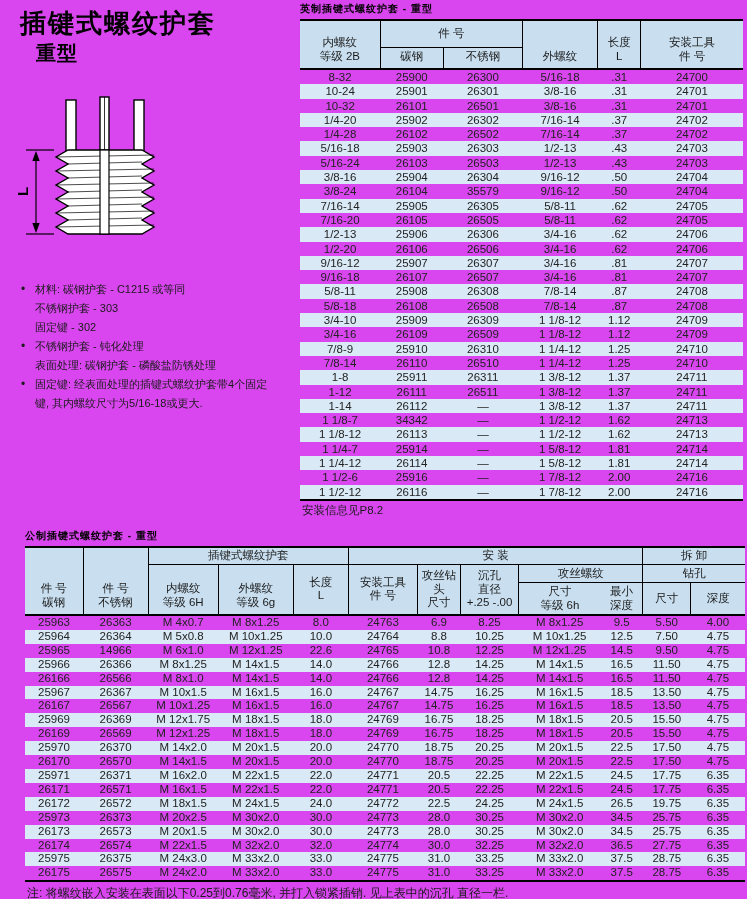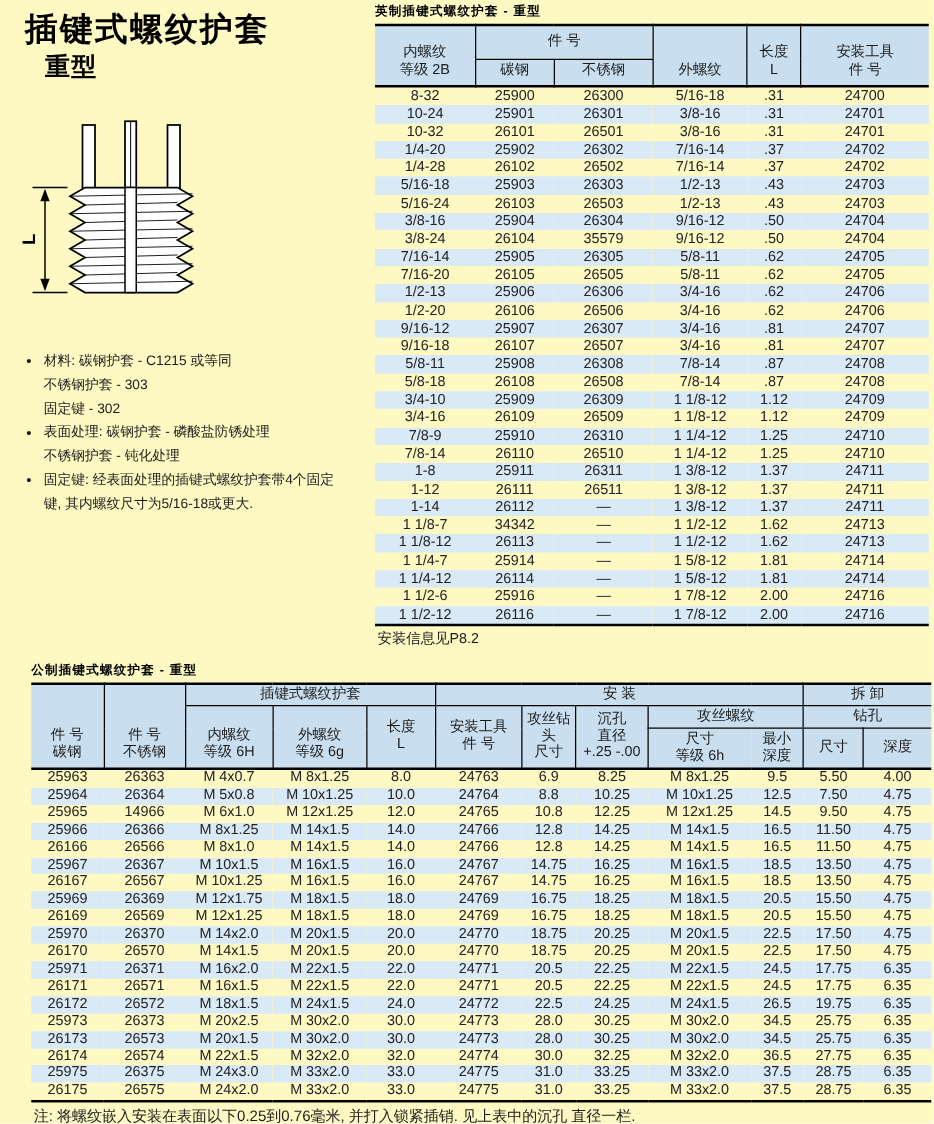--- a/index.html
+++ b/index.html
@@ -1,21 +1,21 @@
 <!DOCTYPE html>
 <html><head>
 <meta charset="utf-8">
 <style>
   * { box-sizing: border-box; }
   html,body { margin:0; padding:0; background:#fff; }
   .page {
     position: relative;
     width: 747px;
     height: 899px;
-    background: #fef9c3;
+    background: #d946ef;
     color: #1b1b1b;
     font-family: "Liberation Sans", "DejaVu Sans", sans-serif;
     overflow: hidden;
   }
 
   
   .main-title {
     position: absolute; left: 20px; top: 6px;
     font-size: 26px; font-weight: bold; letter-spacing: 2px; margin: 0; color:#000;
   }
@@ -117,22 +117,22 @@
     </svg>
   </div>
 
   <ul class="specs">
       <li>
         <div>材料: 碳钢护套 - C1215 或等同</div>
         <div>不锈钢护套 - 303</div>
         <div>固定键 - 302</div>
       </li>
       <li>
+        <div>不锈钢护套 - 钝化处理</div>
         <div>表面处理: 碳钢护套 - 磷酸盐防锈处理</div>
-        <div>不锈钢护套 - 钝化处理</div>
       </li>
       <li>
         <div>固定键: 经表面处理的插键式螺纹护套带4个固定</div>
         <div>键, 其内螺纹尺寸为5/16-18或更大.</div>
       </li>
     </ul>
 
   <div class="tbl-wrap imperial-wrap">
     <h3 class="tbl-title">英制插键式螺纹护套 - 重型</h3>
     <table class="data imperial">
@@ -486,21 +486,21 @@
             <td>M 10x1.25</td>
             <td>12.5</td>
             <td>7.50</td>
             <td>4.75</td>
           </tr>
           <tr>
             <td>25965</td>
             <td>14966</td>
             <td>M 6x1.0</td>
             <td>M 12x1.25</td>
-            <td>12.0</td>
+            <td>22.6</td>
             <td>24765</td>
             <td>10.8</td>
             <td>12.25</td>
             <td>M 12x1.25</td>
             <td>14.5</td>
             <td>9.50</td>
             <td>4.75</td>
           </tr>
           <tr>
             <td>25966</td>

